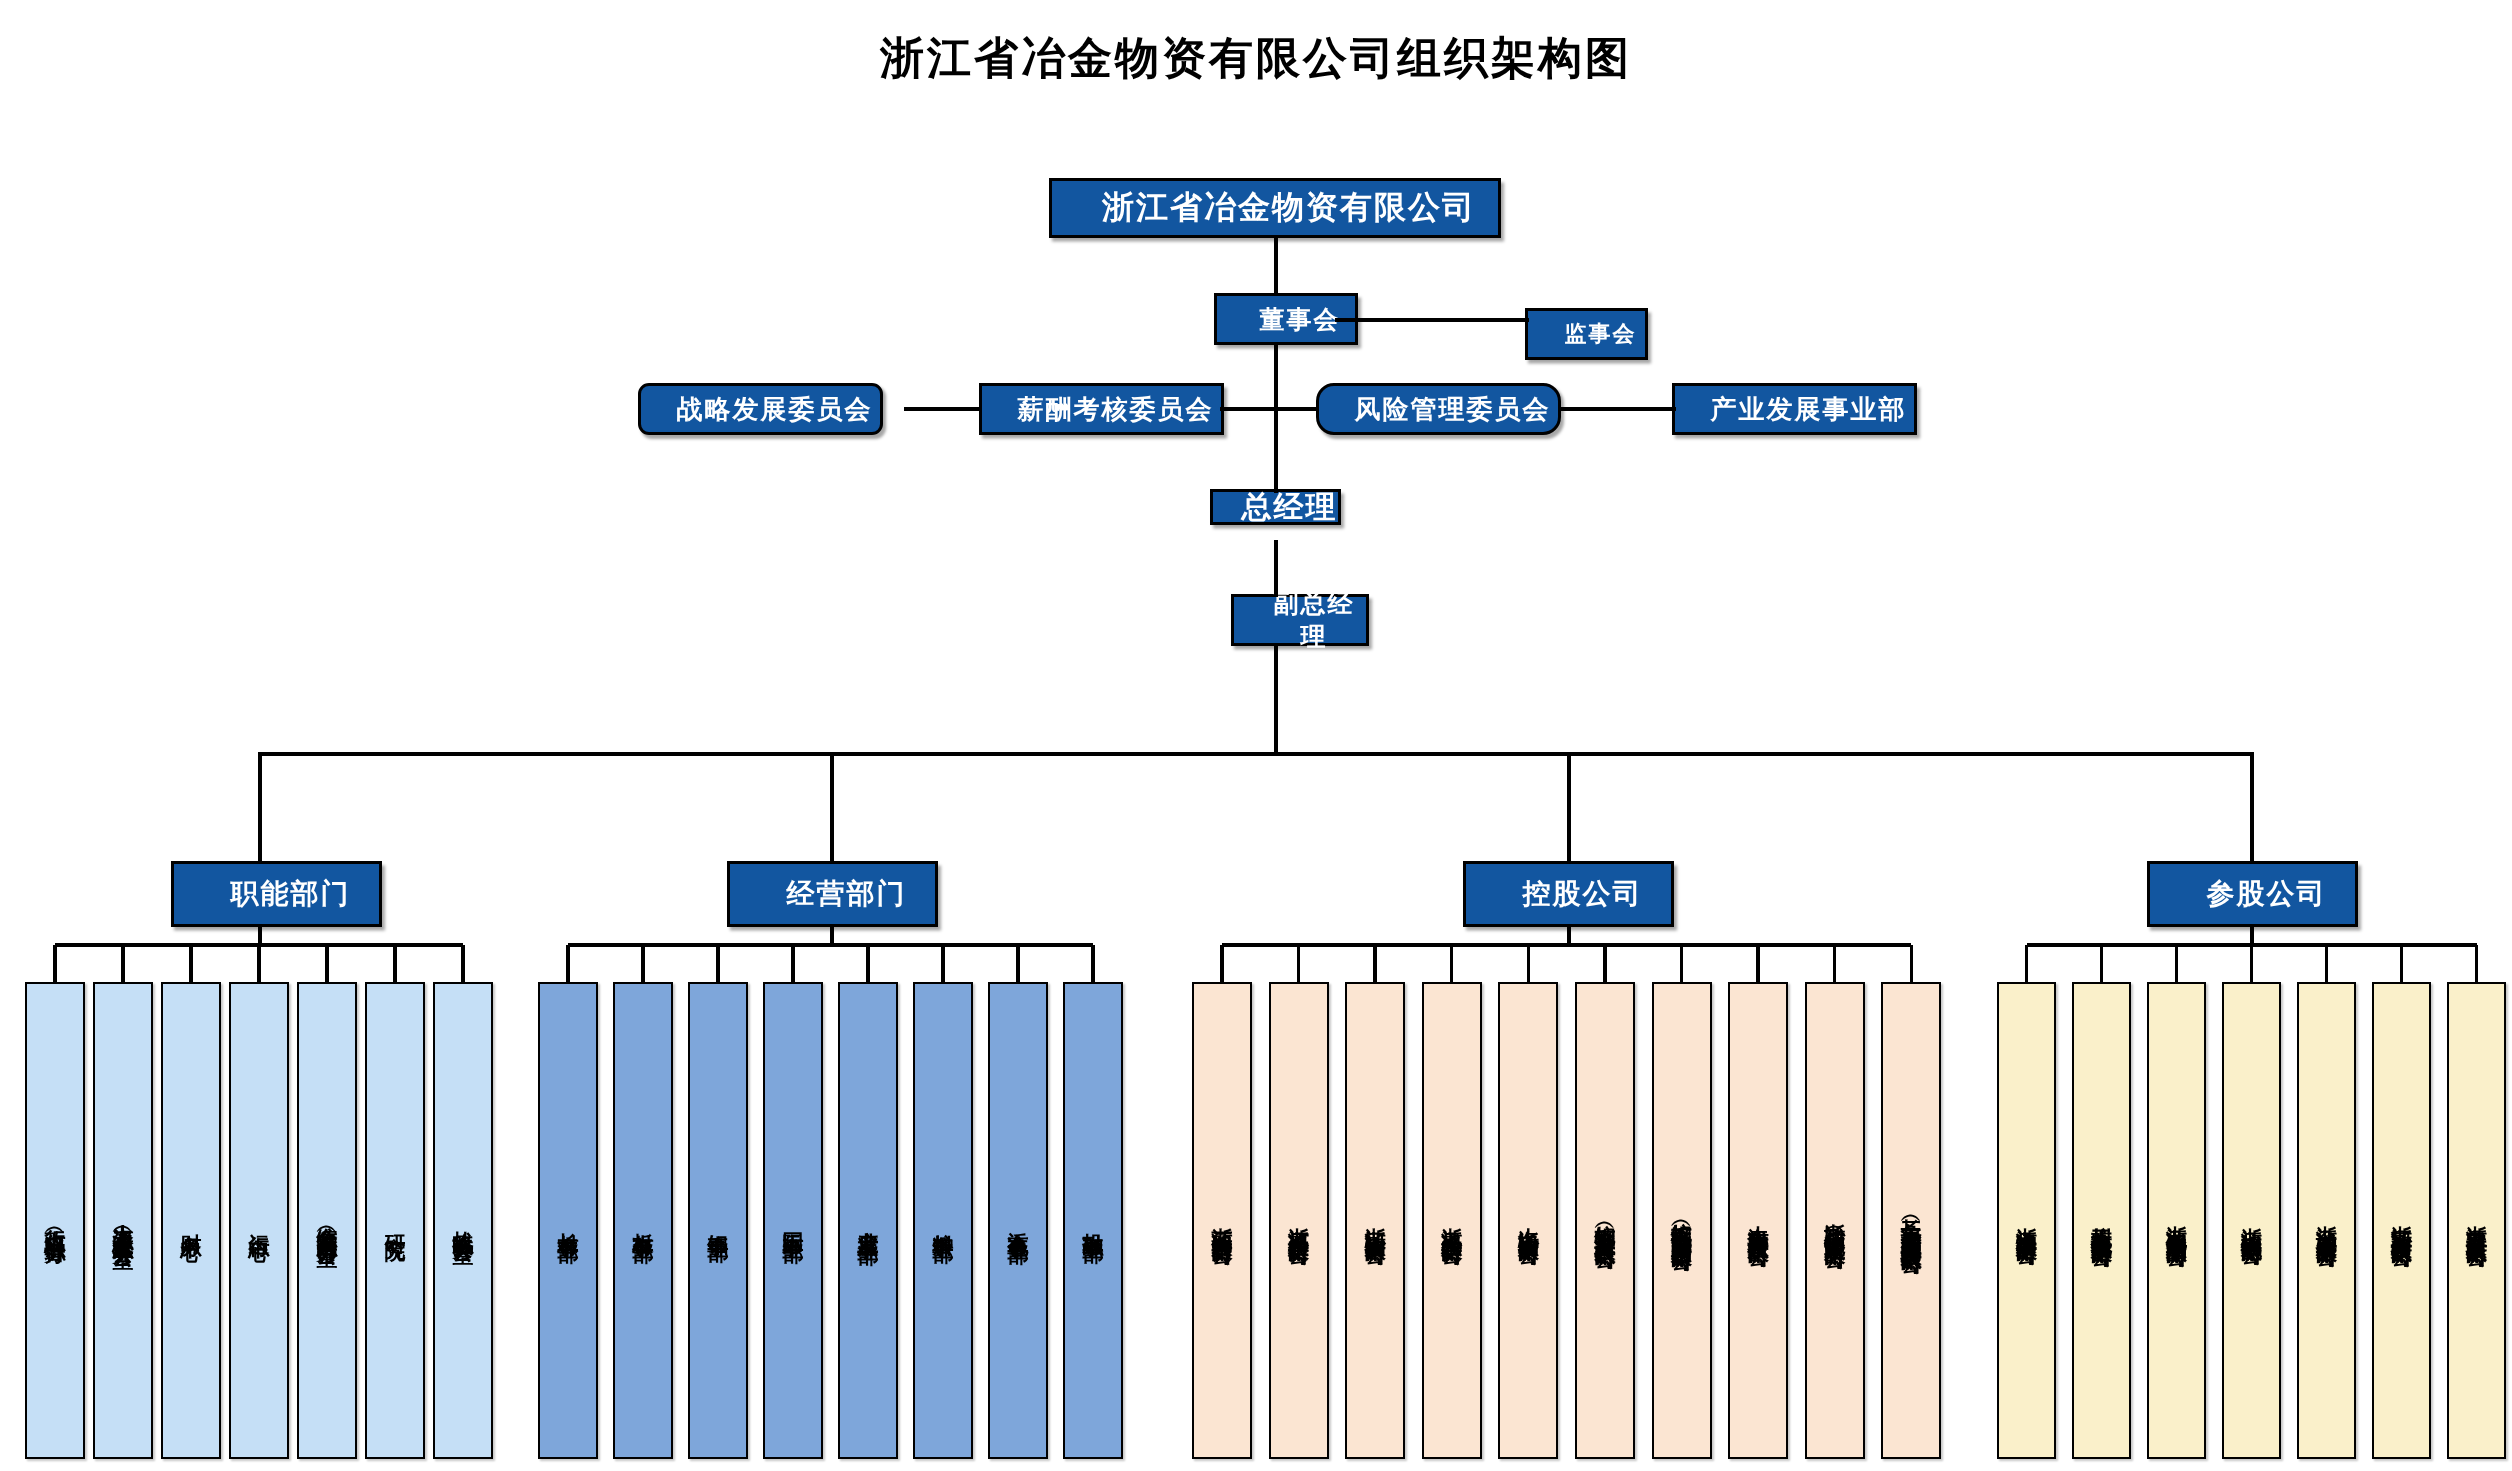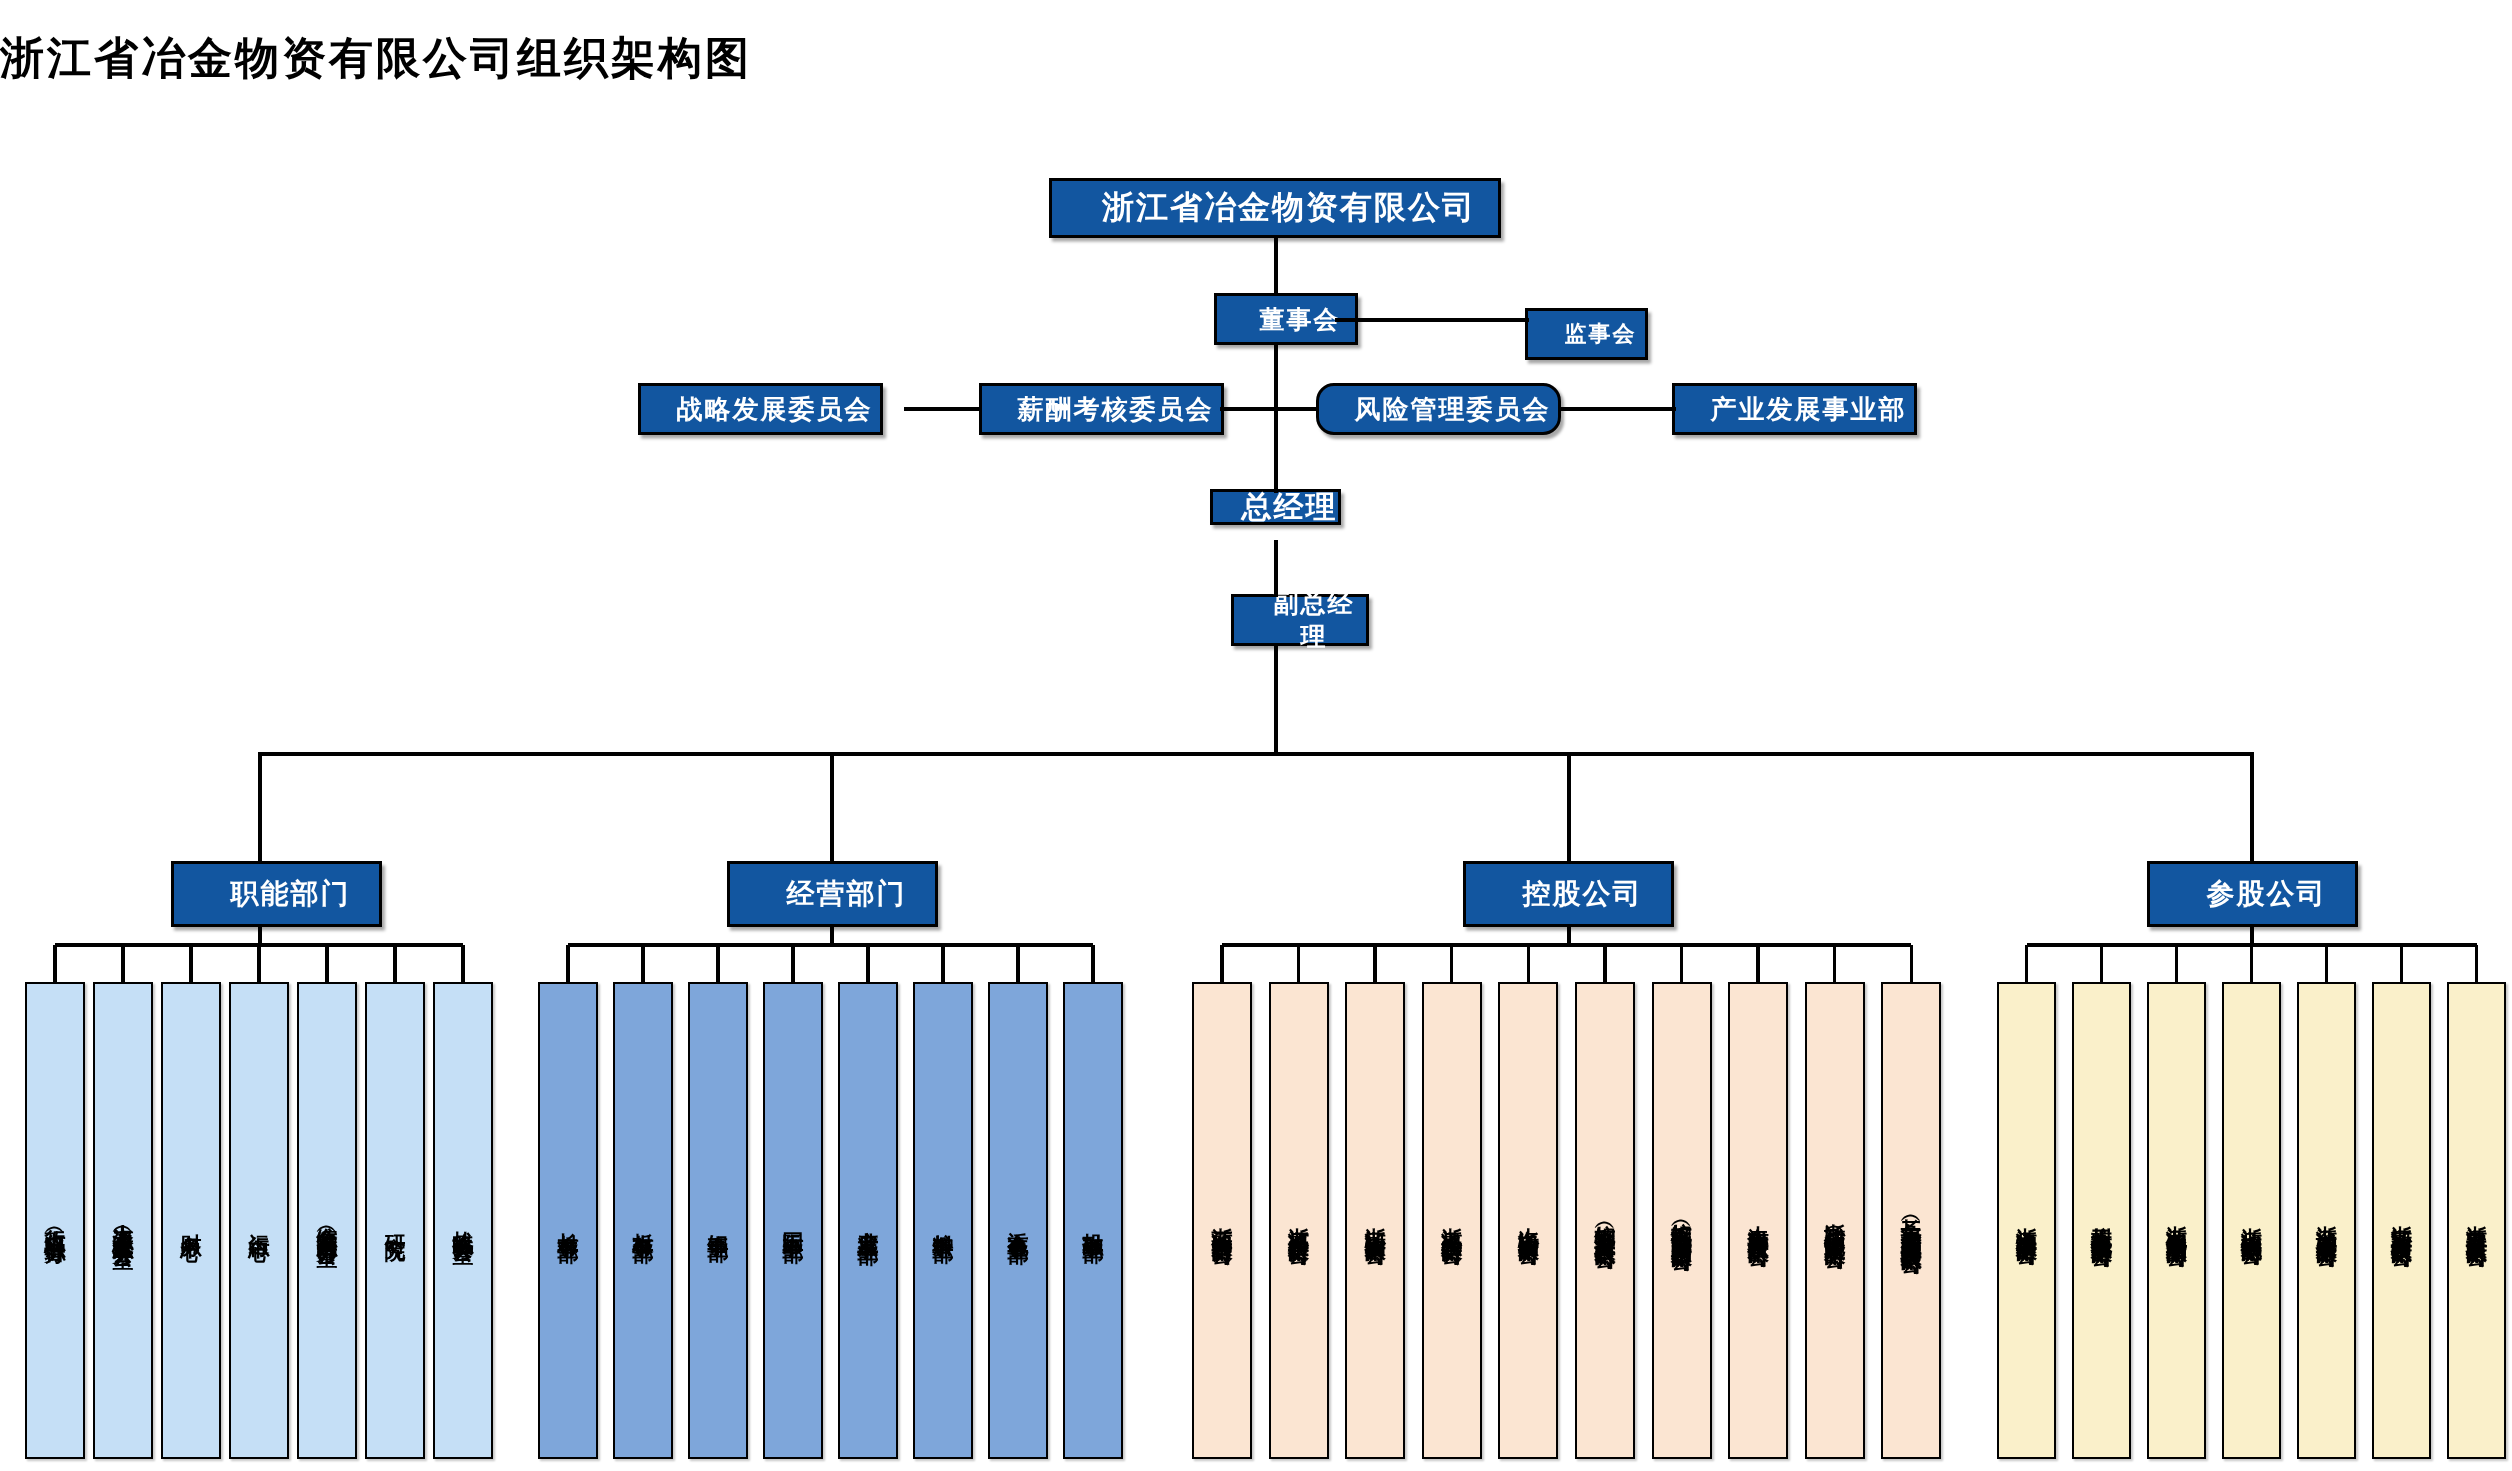--- a/index.html
+++ b/index.html
@@ -1,32 +1,32 @@
 <!DOCTYPE html>
 <html style="--dark-blue: #1256A0; --light-blue: #C5DFF6; --medium-blue: #7EA6DA; --peach: #FBE5D2; --light-yellow: #FAF0CA; --line-black: #000000; --text-white: #FFFFFF; --text-black: #000000;font-size:8px"><head>
 <meta charset="utf-8">
 <style>
   html,body{margin:0;padding:0;background:#ffffff;}
   body{width:2512px;height:1472px;position:relative;overflow:hidden;
        font-family:"Liberation Sans","DejaVu Sans",sans-serif;}
   .canvas{position:absolute;inset:0;}
 
-  .title{position:absolute;top:29px;left:0;width:2512px;margin:0;text-align:left;
+  .title{position:absolute;top:29px;left:0;width:2512px;margin:0;text-align:center;
          font-size:44px;font-weight:900;color:#000;letter-spacing:3px;}
 
   .box{position:absolute;box-sizing:border-box;border:3px solid #000;
        background:var(--dark-blue,#1256A0);color:#fff;font-weight:bold;
        display:flex;align-items:center;justify-content:center;text-align:center;
        box-shadow:3px 3.5px 3px rgba(0,0,0,0.35);letter-spacing:2px;padding-left:28px;}
 
   .root{left:1049px;top:178px;width:452px;height:60px;font-size:32px;}
   .b-board{left:1214px;top:293px;width:144px;height:52px;font-size:25px;font-family:Liberation Mono, monospace;}
   .b-sup{left:1525px;top:308px;width:123px;height:52px;font-size:22px;}
   .cmt{top:383px;width:245px;height:52px;font-size:26px;}
-  .c0{left:638px;} .c1{left:979px;} .c2{left:1316px;border-radius:18px;} .c3{left:1672px;}
+  .c0{left:638px;border-radius:11px;} .c1{left:979px;} .c2{left:1316px;border-radius:18px;} .c3{left:1672px;}
   .b-gm{left:1210px;top:489px;width:131px;height:36px;font-size:30px;text-align:center;}
   .b-dgm{left:1207px;top:594px;width:138px;height:52px;font-size:25px;margin-left:24px;}
   .hdr{top:861px;width:211px;height:66px;font-size:28px;}
   .h0{left:155px;margin-left:16px;} .h1{left:727px;} .h2{left:1463px;} .h3{left:2147px;}
 
   .line{position:absolute;background:#000;}
 
   .group{position:absolute;top:943px;}
   .group::before{content:'';position:absolute;top:0;
       left:calc(var(--colw)/2);right:calc(var(--colw)/2);height:3.5px;background:#000;}

